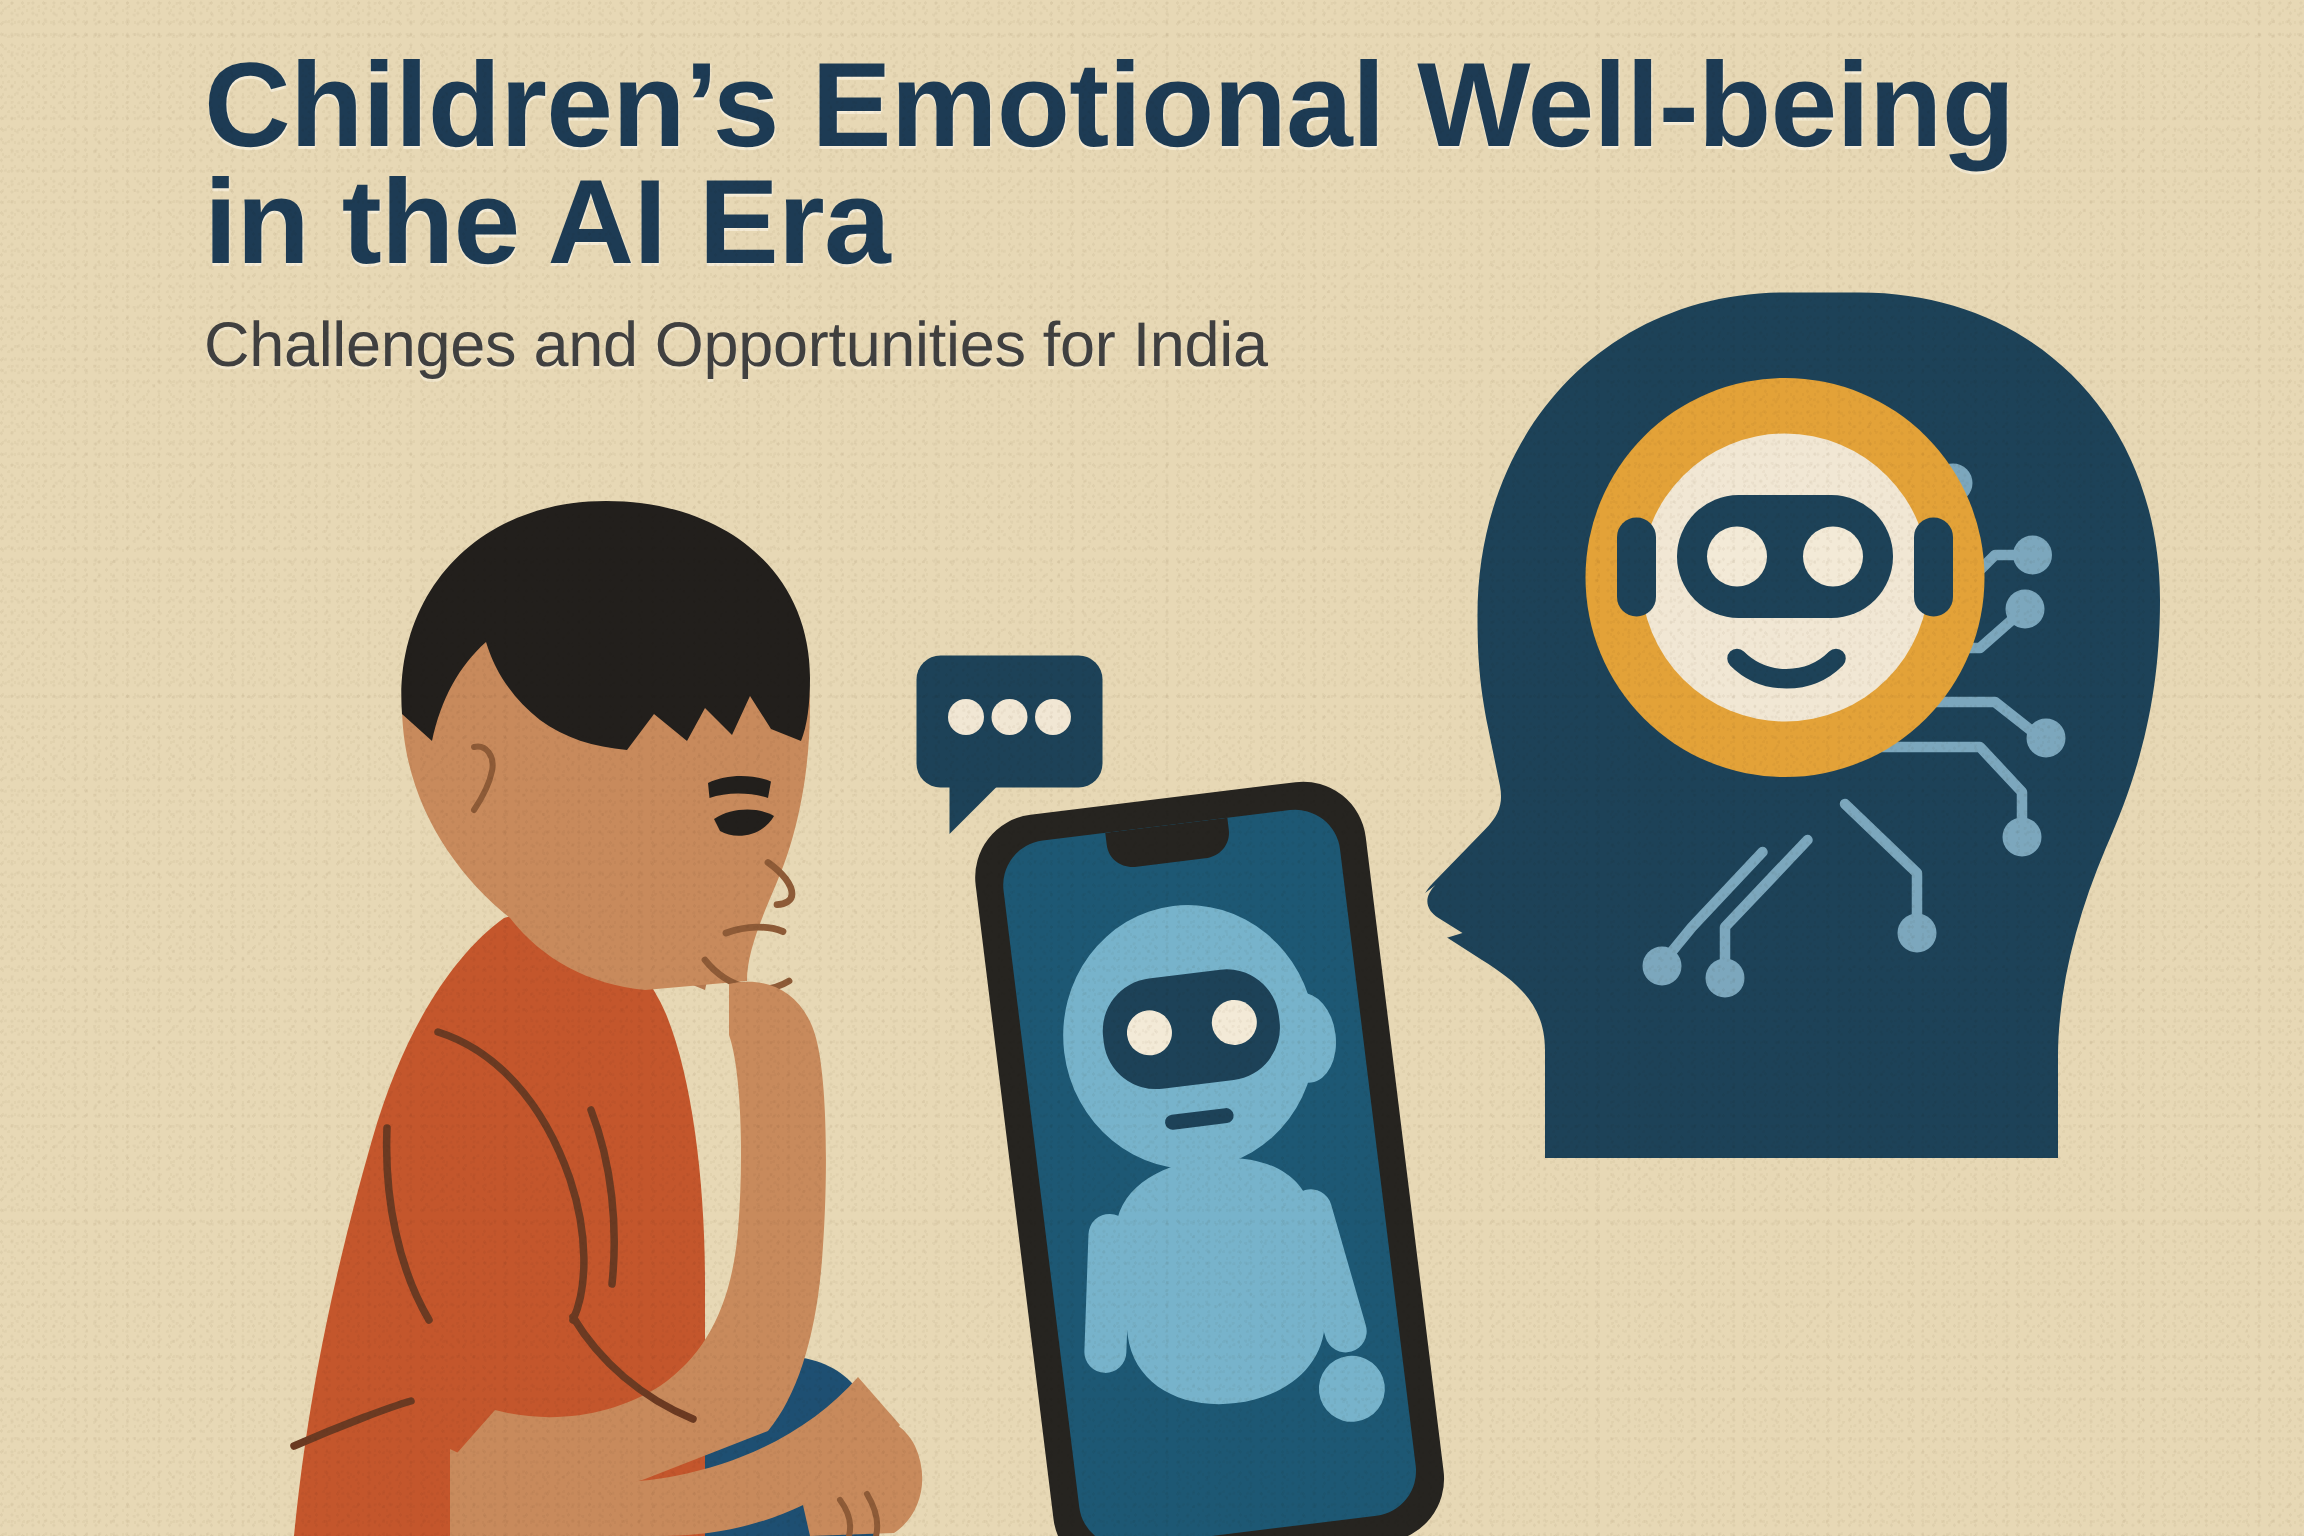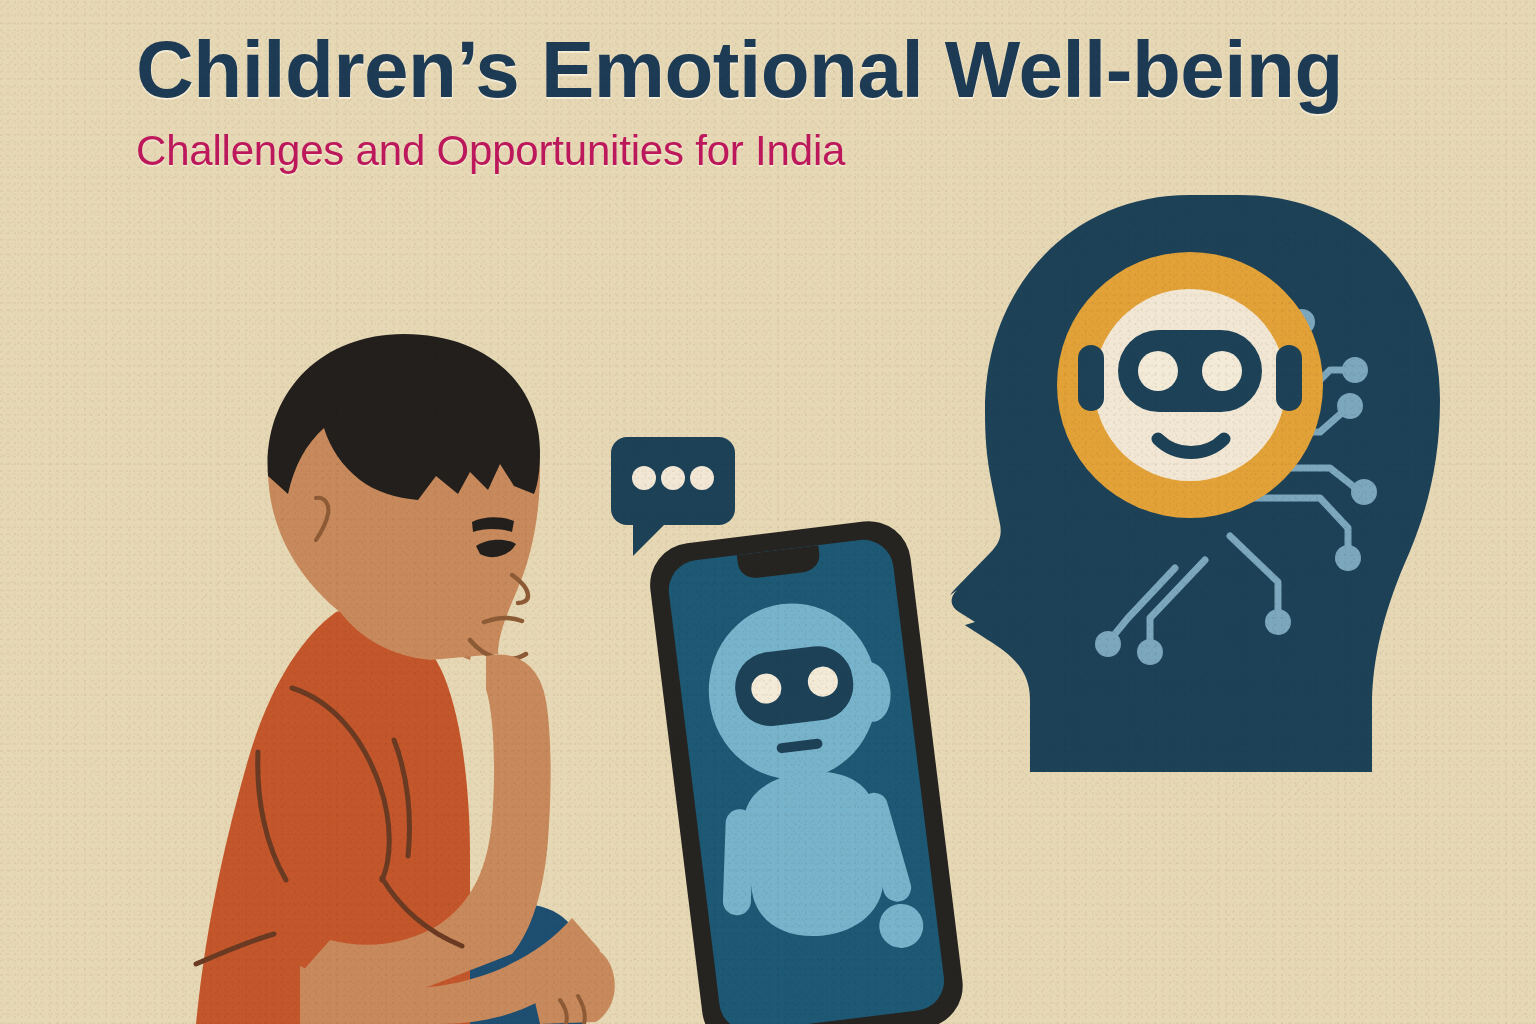--- a/index.html
+++ b/index.html
@@ -48,41 +48,42 @@
     font-weight: 700;
     letter-spacing: -0.5px;
     color: #1d3b54;
     text-shadow: 0 2px 0 rgba(255,250,235,.55), 1px 1px 0 rgba(255,250,235,.35);
     white-space: nowrap;
   }
   .subtitle {
     margin-top: 18px;
     font-size: 42px;
     font-weight: 400;
-    color: #be185d;
+    color: #404040;
     letter-spacing: -0.2px;
     text-shadow: 0 2px 0 rgba(255,250,235,.45);
     white-space: nowrap;
   }
 
   
   .stage {
     position: absolute;
     inset: 0;
     z-index: 20;
   }
   .stage svg { display: block; }
 </style>
 </head>
 <body>
 
 <div id="poster">
 
   <div class="title-block">
     <div class="title-line">Children’s Emotional Well-being</div>
+    <div class="title-line">in the AI Era</div>
     <div class="subtitle">Challenges and Opportunities for India</div>
   </div>
 
   <div class="stage">
     <svg width="1536" height="1024" viewBox="0 0 1536 1024" xmlns="http://www.w3.org/2000/svg">
 
       <g>
         <path d="M1240 195
                  C1355 195 1440 278 1440 400
                  C1440 470 1424 520 1404 565

